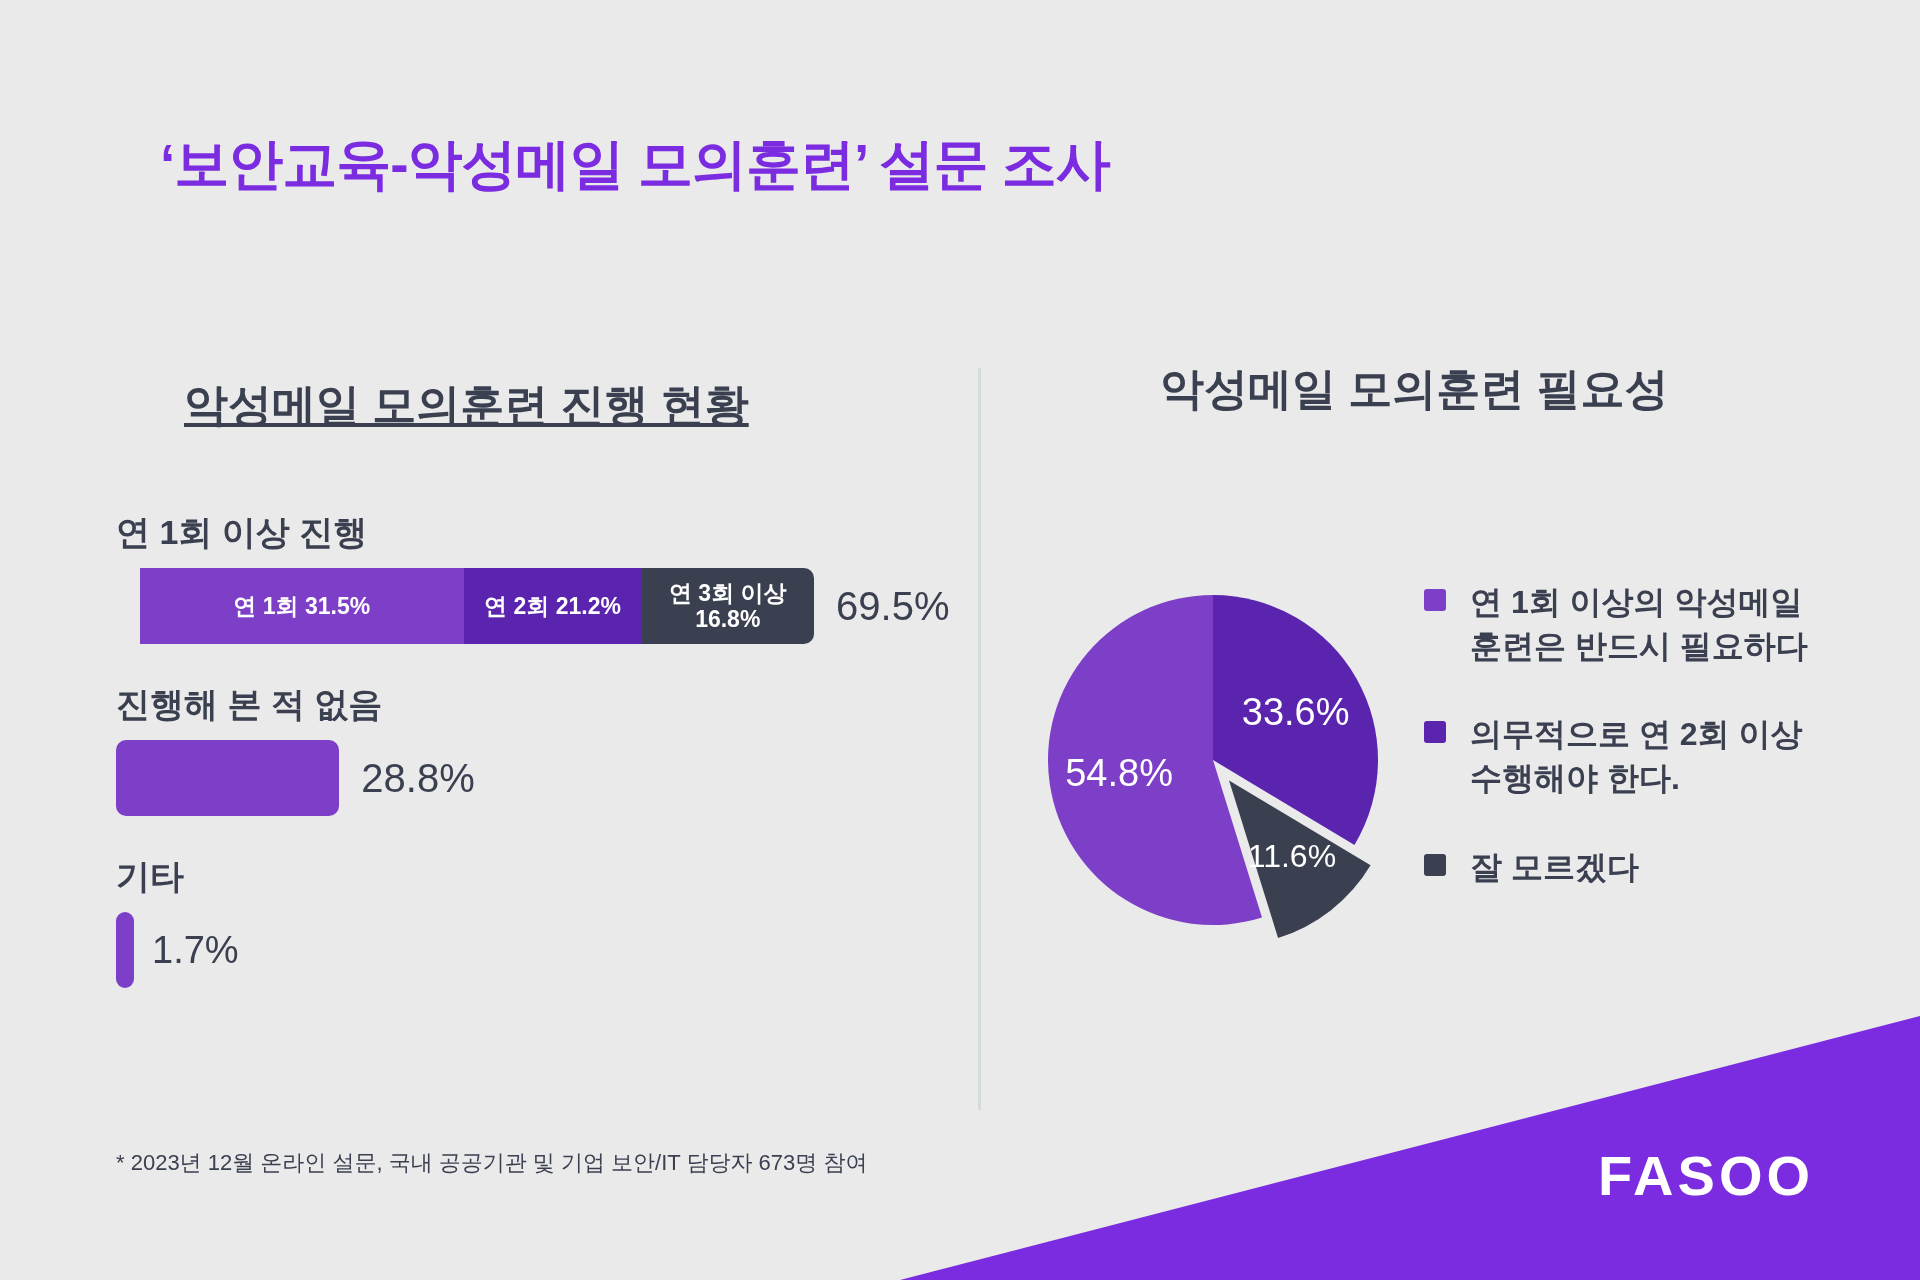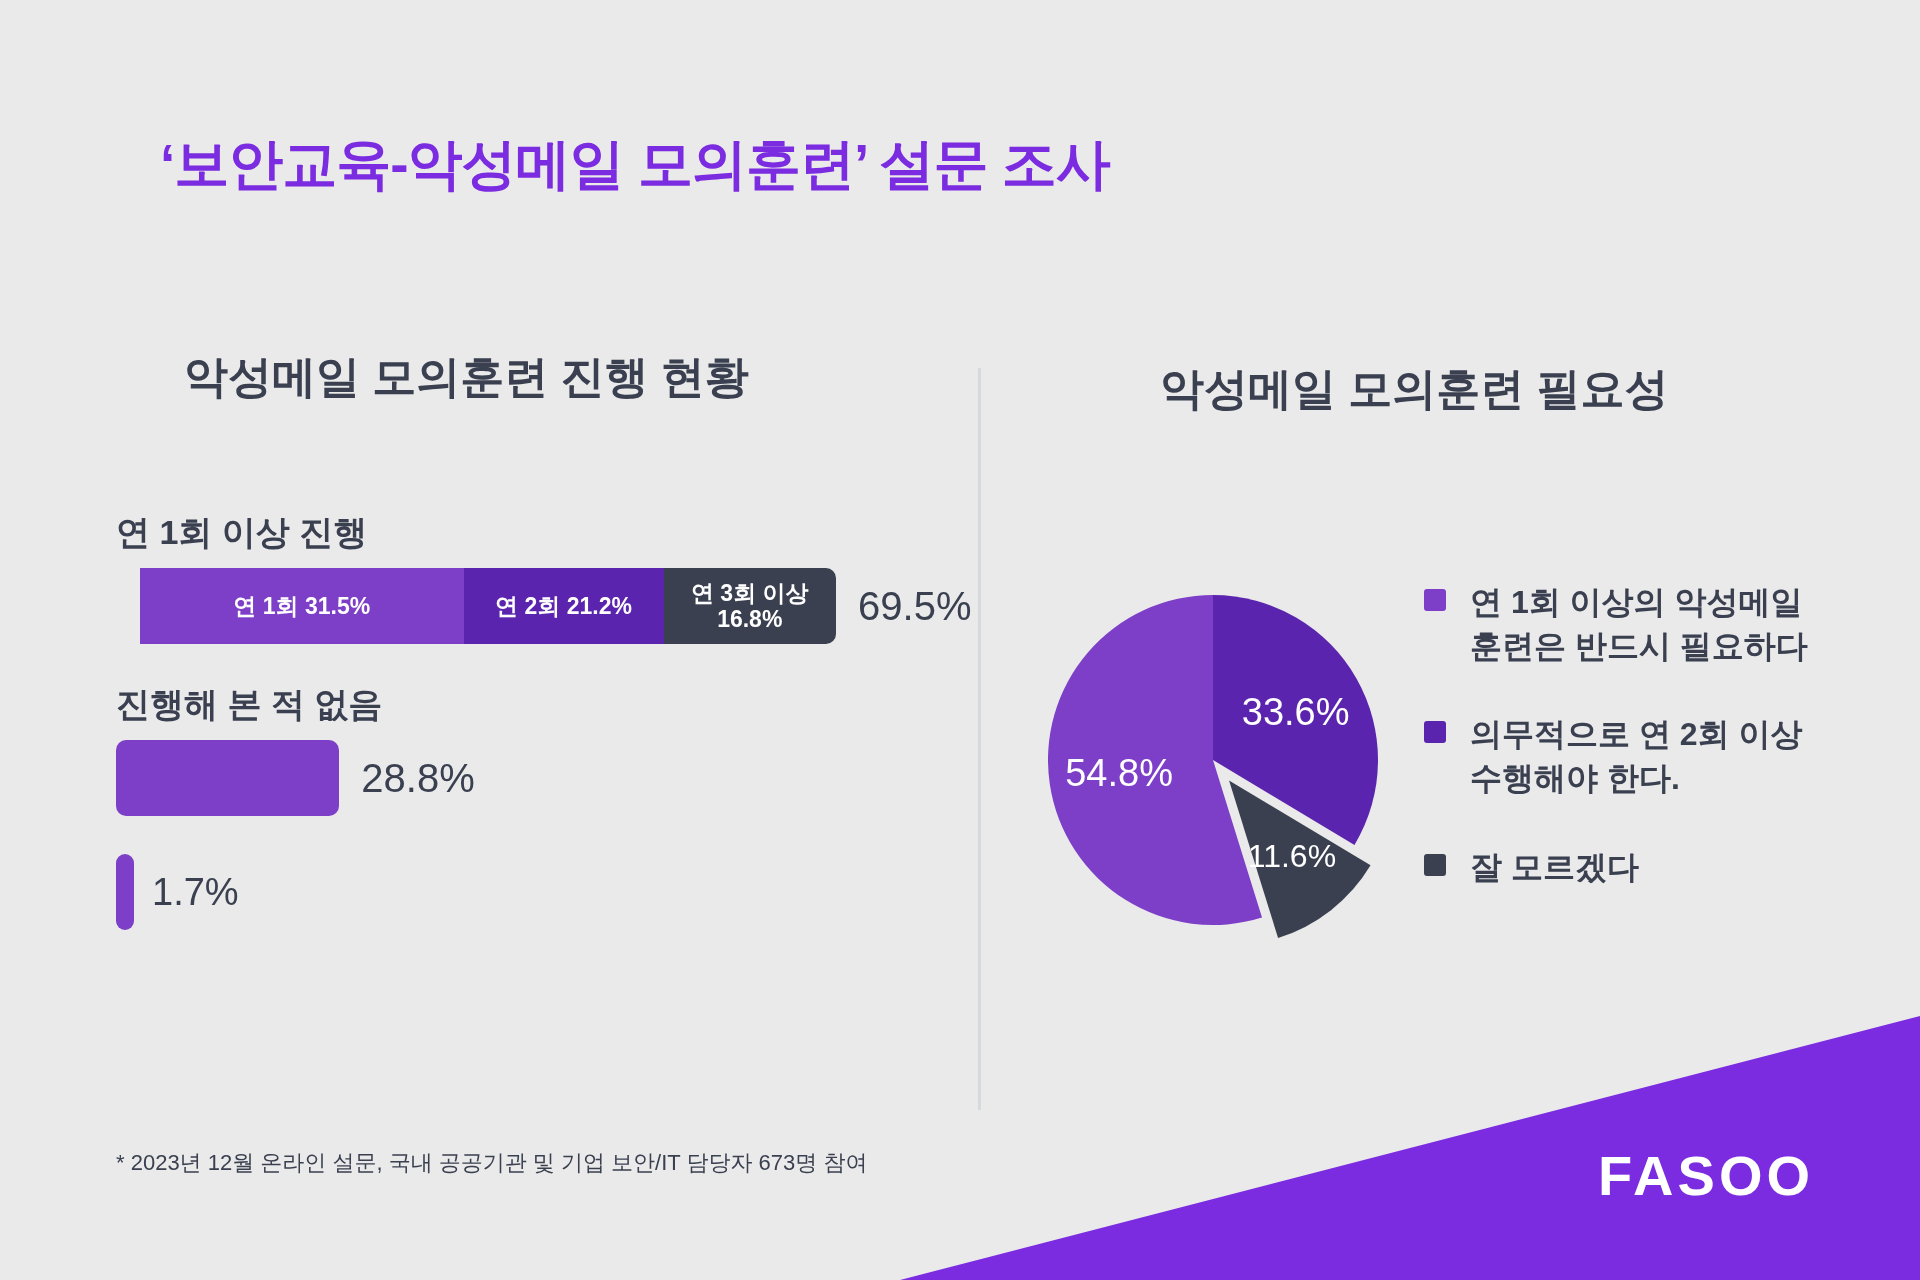--- a/index.html
+++ b/index.html
@@ -27,21 +27,21 @@
     position:absolute; left:978px; top:368px;
     width:3px; height:742px; background:#D5DADD;
   }
 
   
   .sec-head {
     position:absolute;
     font-size:44px; font-weight:800; color:#3A4050;
     white-space:nowrap;
   }
-  #head-left  { left:184px; top:348px; }
+  #head-left  { left:184px; top:376px;text-decoration:underline; }
   #head-right { left:1160px; top:360px; }
 
   
   #bars { position:absolute; left:116px; top:510px; width:860px; }
 
   .bar-label {
     font-size:34px; font-weight:700; color:#3A4050;
     margin-bottom:12px; white-space:nowrap;
   }
   .bar-row { display:flex; align-items:center; }
@@ -123,37 +123,38 @@
 
   <div class="sec-head" id="head-right">악성메일 모의훈련 필요성</div>
 
   <div id="bars">
 
     <div class="blk">
       <div class="bar-label">연 1회 이상 진행</div>
       <div class="bar-row">
         <div class="stacked" id="stacked-bar">
           <div class="seg s1" id="seg1" style="width: 323.505px; background: rgb(125, 63, 200);">연 1회 31.5%</div>
-          <div class="seg s2" id="seg2" style="width: 200px; background: rgb(91, 36, 174);">연 2회 21.2%</div>
+          <div class="seg s2" id="seg2" style="width: 178px; background: rgb(91, 36, 174);">연 2회 21.2%</div>
           <div class="seg s3" id="seg3" style="width: 172.536px; background: rgb(58, 64, 80);">연 3회 이상
 16.8%</div>
         </div>
         <div class="bar-value">69.5%</div>
       </div>
     </div>
 
     <div class="blk">
       <div class="bar-label">진행해 본 적 없음</div>
       <div class="bar-row">
         <div class="plain-bar" id="bar2" style="width: 223.311px; background: rgb(125, 63, 200);"></div>
         <div class="bar-value">28.8%</div>
       </div>
     </div>
 
     <div class="blk">
+      <div class="bar-label">기타</div>
       <div class="bar-row">
         <div class="thin-bar" id="bar3" style="background: rgb(125, 63, 200);"></div>
         <div class="bar-value small">1.7%</div>
       </div>
     </div>
   </div>
 
   <div id="footnote">* 2023년 12월 온라인 설문, 국내 공공기관 및 기업 보안/IT 담당자 673명 참여</div>
 
   <div id="pie-wrap">

